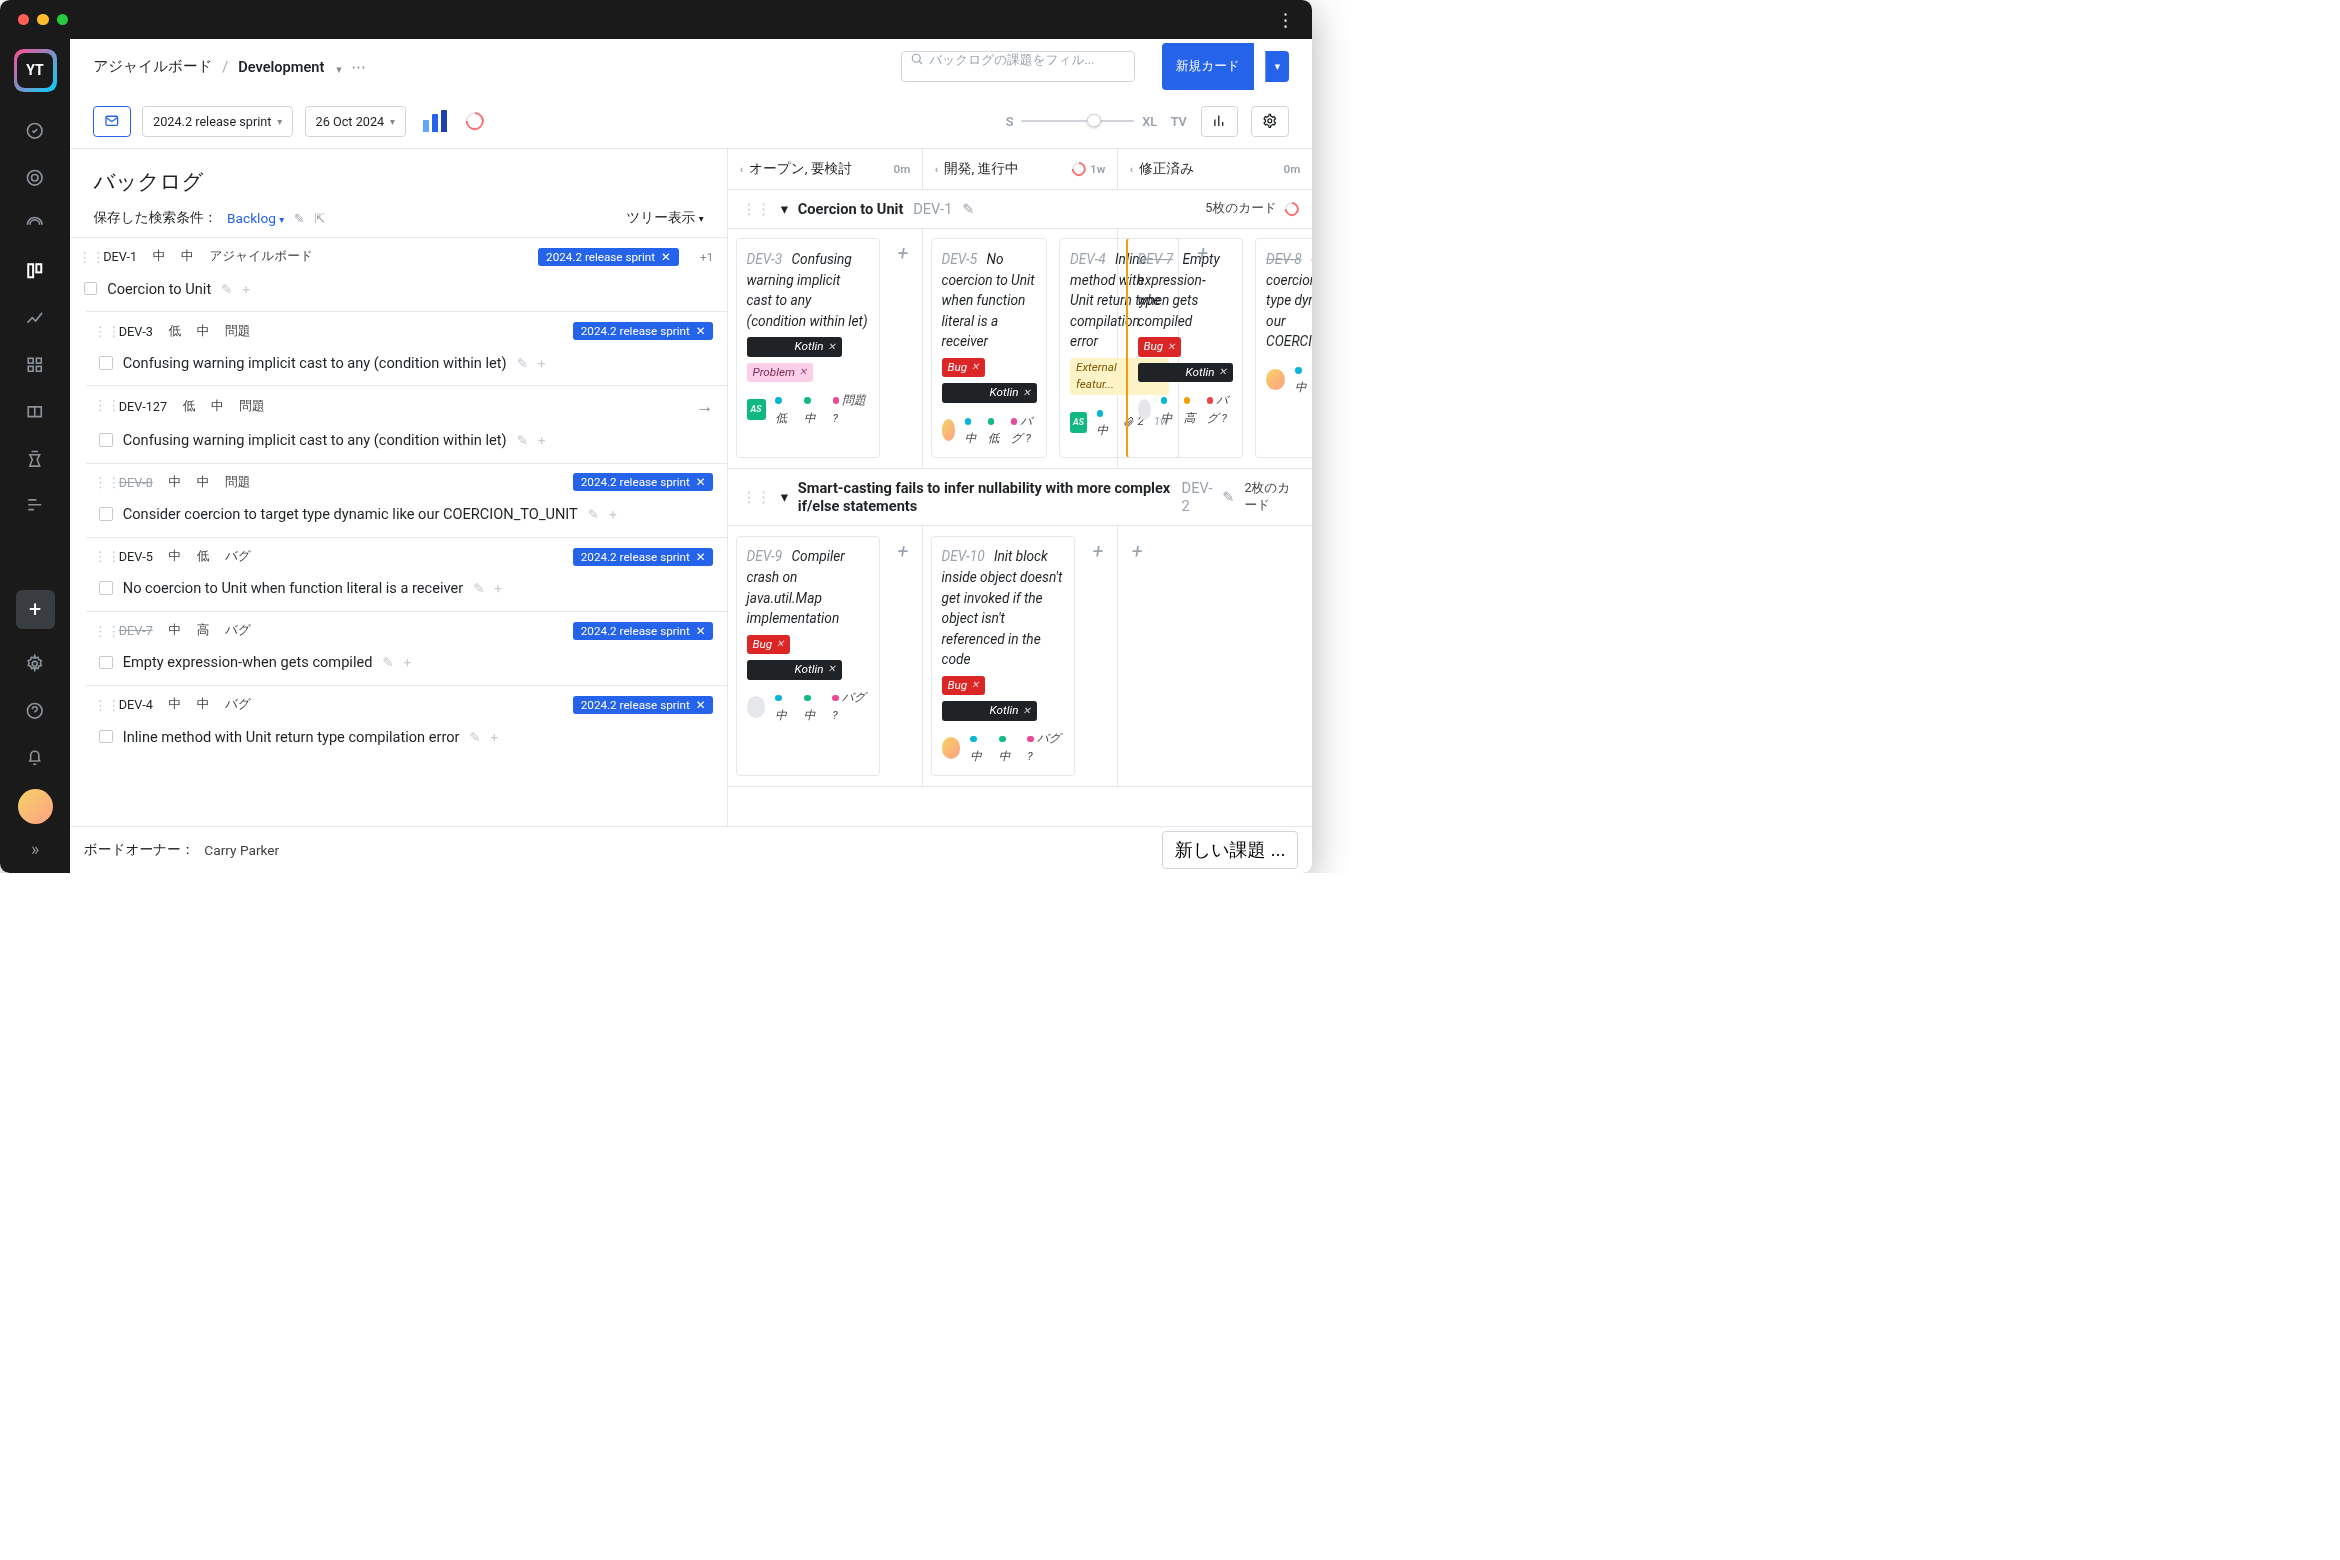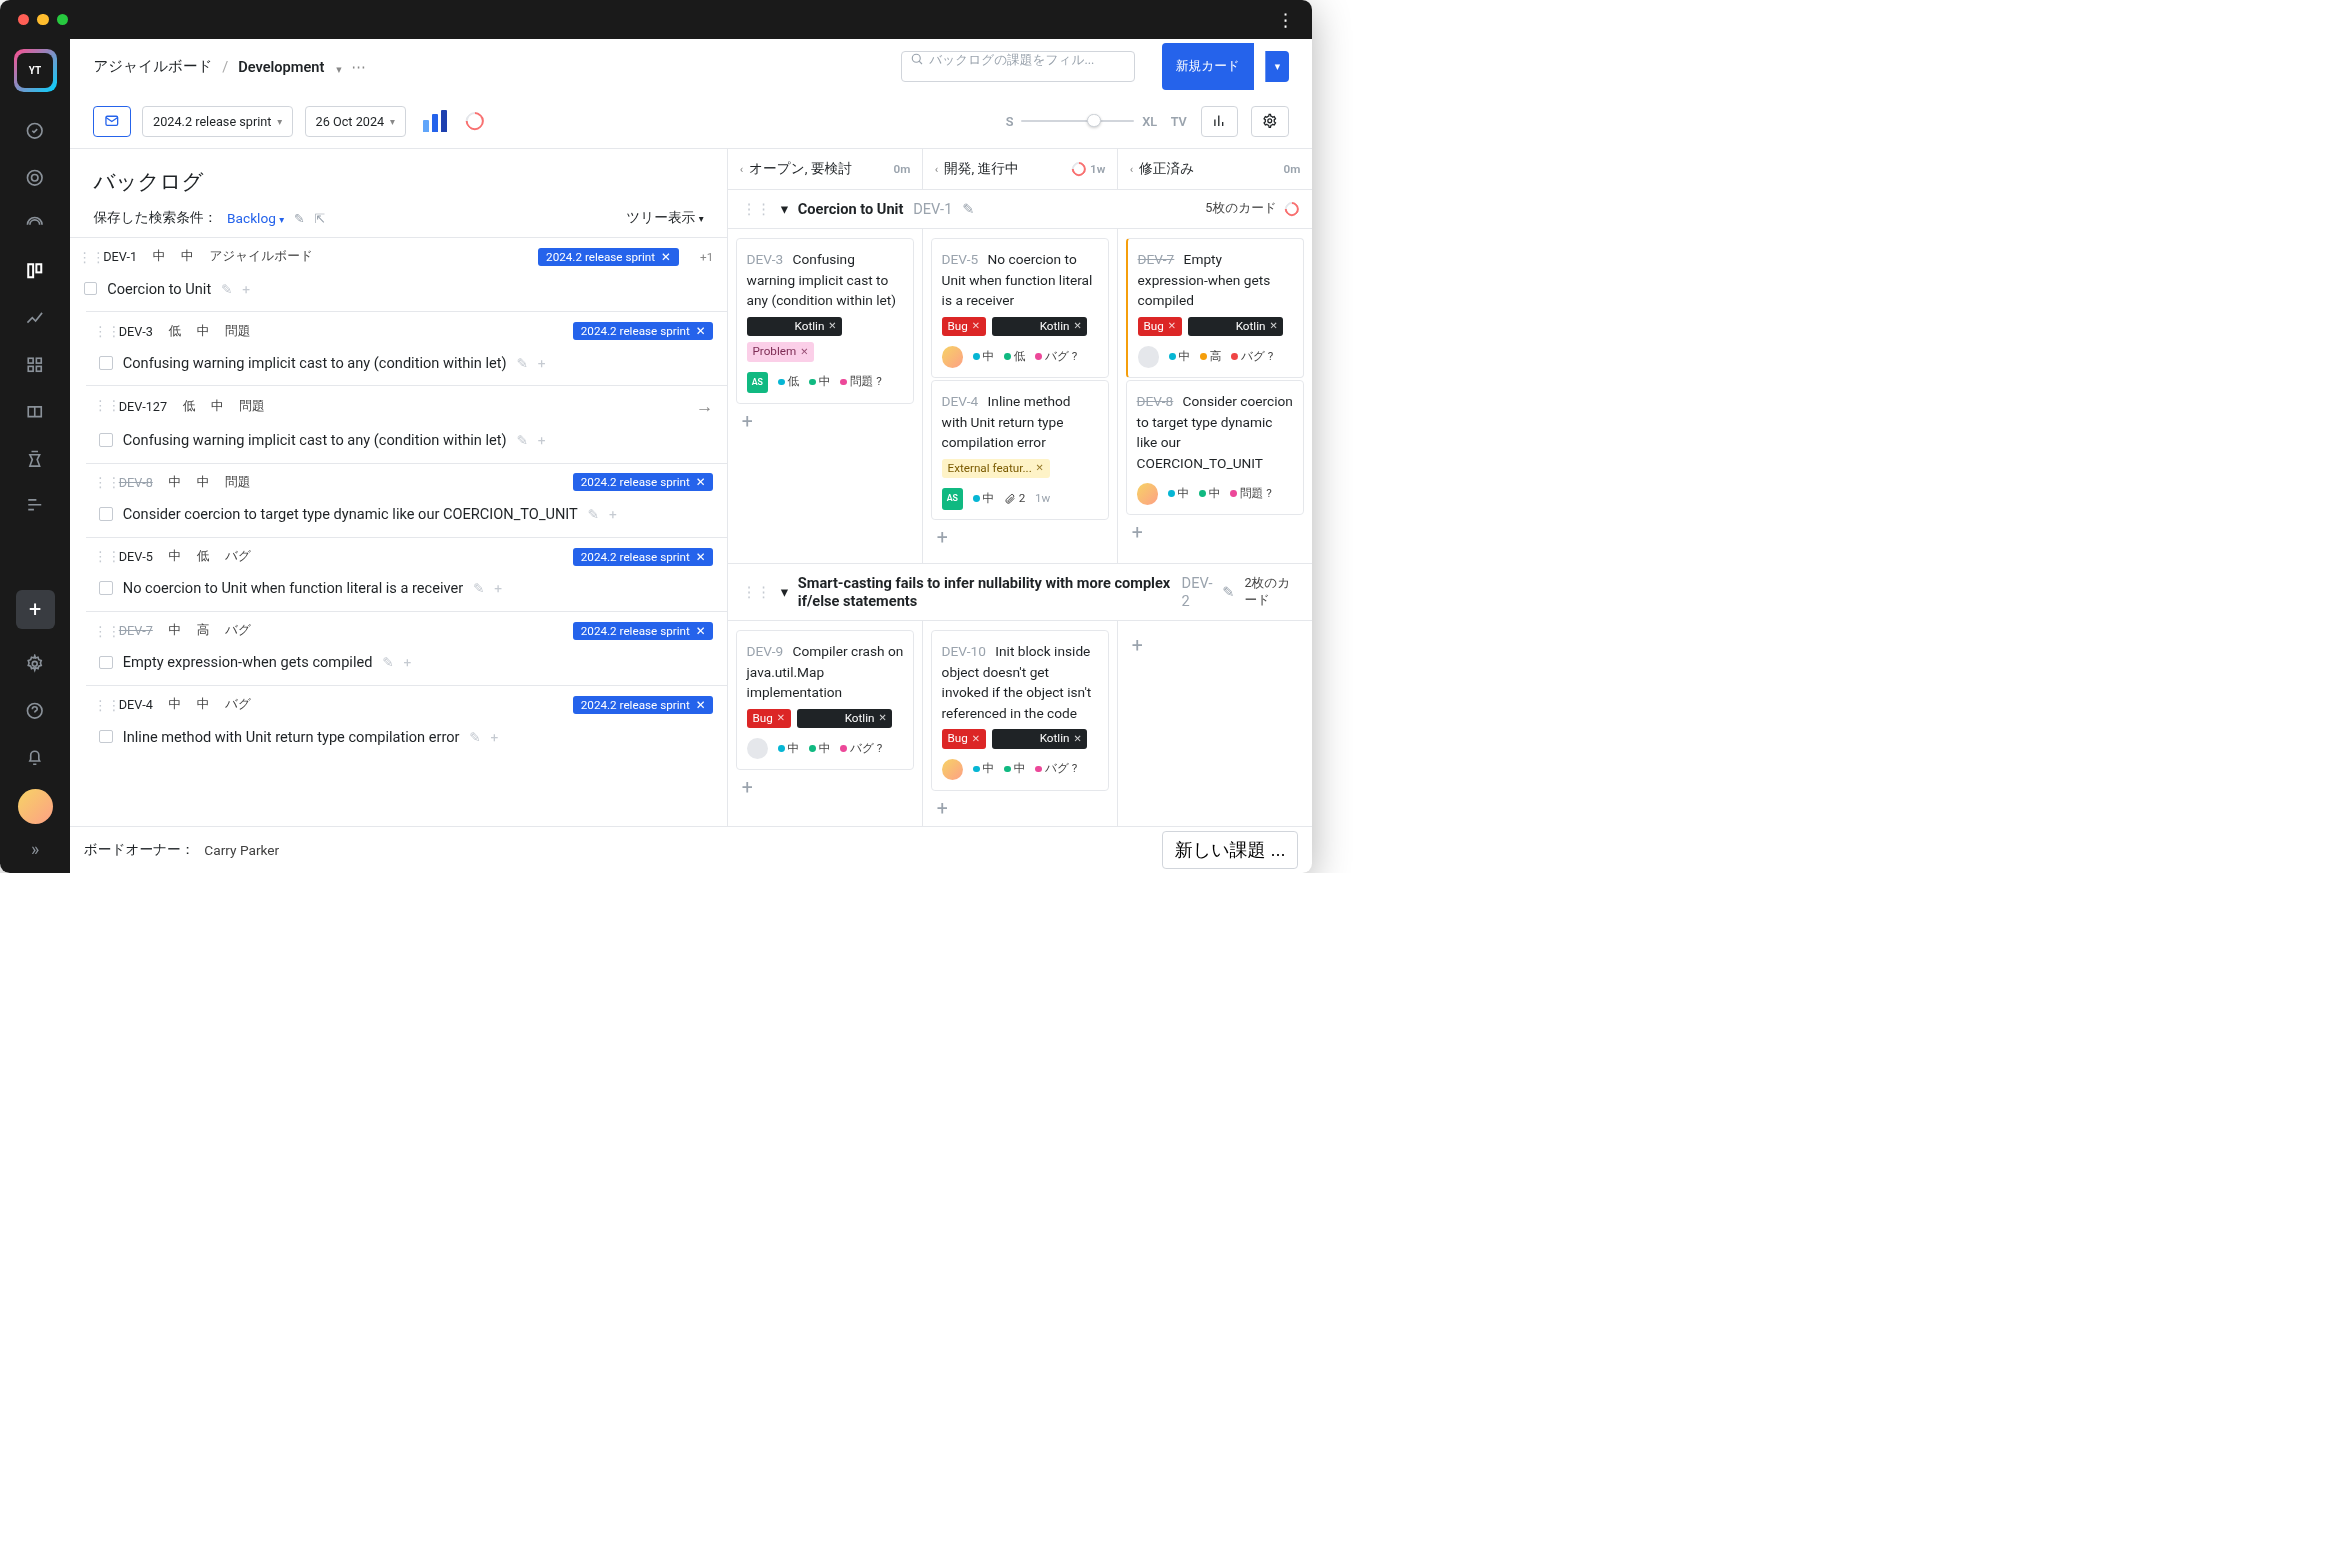--- a/index.html
+++ b/index.html
@@ -7,21 +7,21 @@
 .window { width: 1312px; height: 873px; border-radius: 9.8px; overflow: hidden; box-shadow: 0 9.8px 39px rgba(0,0,0,0.3); background: #fff; }
 .titlebar { height: 39px; background: #1a1a1a; display: flex; align-items: center; padding: 0 17.6px; position: relative; }
 .traffic { display: flex; gap: 7.8px; }
 .traffic span { width: 11.7px; height: 11.7px; border-radius: 50%; }
 .tl-r { background: #ff5f56; }
 .tl-y { background: #ffbd2e; }
 .tl-g { background: #27c93f; }
 .menu-dots { margin-left: auto; color: #fff; font-size: 17.6px; }
 .app { display: flex; height: calc(100% - 39px); }
 .sidebar { width: 70px; background: #1a1a1a; display: flex; flex-direction: column; align-items: center; padding-top: 9.8px; }
-.logo { width: 43px; height: 43px; border-radius: 9.8px; background: linear-gradient(135deg, #ff4d8d, #00d4ff); display: flex; align-items: center; justify-content: center; color: #fff; font-weight: 700; font-size: 10px; margin-bottom: 15.6px; position: relative; }
+.logo { width: 43px; height: 43px; border-radius: 9.8px; background: linear-gradient(135deg, #ff4d8d, #00d4ff); display: flex; align-items: center; justify-content: center; color: #fff; font-weight: 700; font-size: 14px; margin-bottom: 15.6px; position: relative; }
 .logo::after { content: ""; position: absolute; inset: 3.9px; border-radius: 7.8px; background: #1a1a1a; }
 .logo span { position: relative; z-index: 1; }
 .nav-item { width: 39px; height: 39px; display: flex; align-items: center; justify-content: center; color: #8a9199; border-radius: 5.9px; margin: 3.9px 0; cursor: pointer; }
 .nav-item.active { color: #fff; }
 .nav-item svg { width: 19.5px; height: 19.5px; }
 .nav-add { width: 39px; height: 39px; border-radius: 5.9px; background: #393c41; color: #fff; display: flex; align-items: center; justify-content: center; margin-top: auto; margin-bottom: 9.8px; cursor: pointer; font-size: 21.5px; }
 .nav-bottom { margin-top: 5.9px; }
 .avatar { width: 35px; height: 35px; border-radius: 50%; background: linear-gradient(135deg, #f6d365, #fda085); margin: 7.8px 0; }
 .collapse { color: #8a9199; margin: 7.8px 0 13.7px 0; font-size: 17.6px; }
 .main { flex: 1; display: flex; flex-direction: column; min-width: 0; }
@@ -78,21 +78,21 @@
 .col-h:first-child { border-left: none; }
 .col-h .chev2 { color: #888; font-size: 11.7px; }
 .col-h .meta-r { margin-left: auto; color: #9aa3ad; font-size: 11.7px; font-weight: 600; display: flex; align-items: center; gap: 3.9px; }
 .pie-sm { width: 13.7px; height: 13.7px; border-radius: 50%; border: 2.9px solid #f87171; border-left-color: #e5e7eb; transform: rotate(45deg); }
 .swimlane-h { padding: 9.8px 13.7px; border-bottom: 1px solid #e5e7eb; display: flex; align-items: center; gap: 9.8px; font-size: 14.6px; }
 .sw-drag { color: #c5cad1; }
 .sw-name { font-weight: 700; }
 .sw-id { color: #9aa3ad; }
 .sw-right { margin-left: auto; color: #444; font-size: 12.7px; display: flex; align-items: center; gap: 7.8px; }
 .swimlane-body { display: flex; border-bottom: 1px solid #e5e7eb; }
-.sw-col { flex: 1; min-width: 0; padding: 9.8px 7.8px; border-left: 1px solid #e5e7eb; display: flex; flex-direction: column; gap: 2px; }
+.sw-col { flex: 1; min-width: 0; padding: 9.8px 7.8px; border-left: 1px solid #e5e7eb; display: flex; flex-direction: row; gap: 12px; font-style: italic; }
 .sw-col:first-child { border-left: none; }
 .card { border: 1px solid #e5e7eb; border-radius: 3.9px; padding: 9.8px; position: relative; font-size: 13.7px; line-height: 1.5; }
 .card.bar-yellow { border-left: 2.9px solid #f59e0b; }
 .card .cid { color: #9aa3ad; margin-right: 5.9px; }
 .card .cid.strike { text-decoration: line-through; }
 .card .tags { display: flex; flex-wrap: wrap; gap: 5.9px; margin-top: 5.9px; }
 .tag { border-radius: 2.9px; padding: 1px 5.9px; font-size: 11.7px; display: inline-flex; align-items: center; gap: 3.9px; }
 .tag-bug { background: #dc2626; color: #fff; }
 .tag-kotlin { background: #1f2326; color: #fff; padding-left: 48px; }
 .tag-problem { background: #fbcfe8; color: #7e2d55; }

